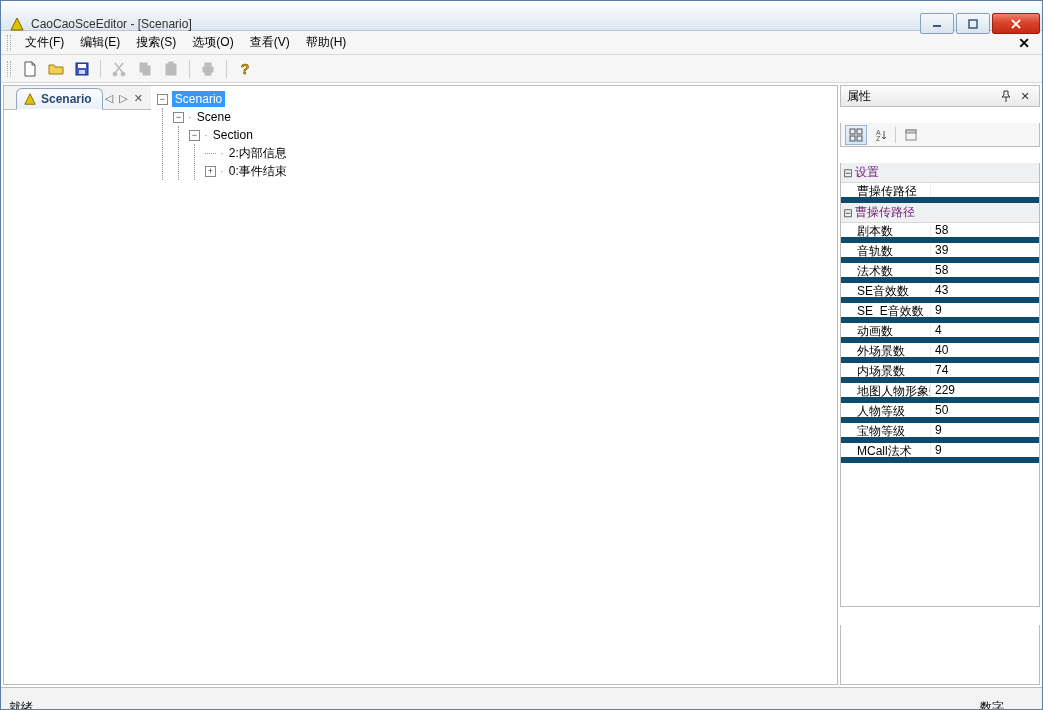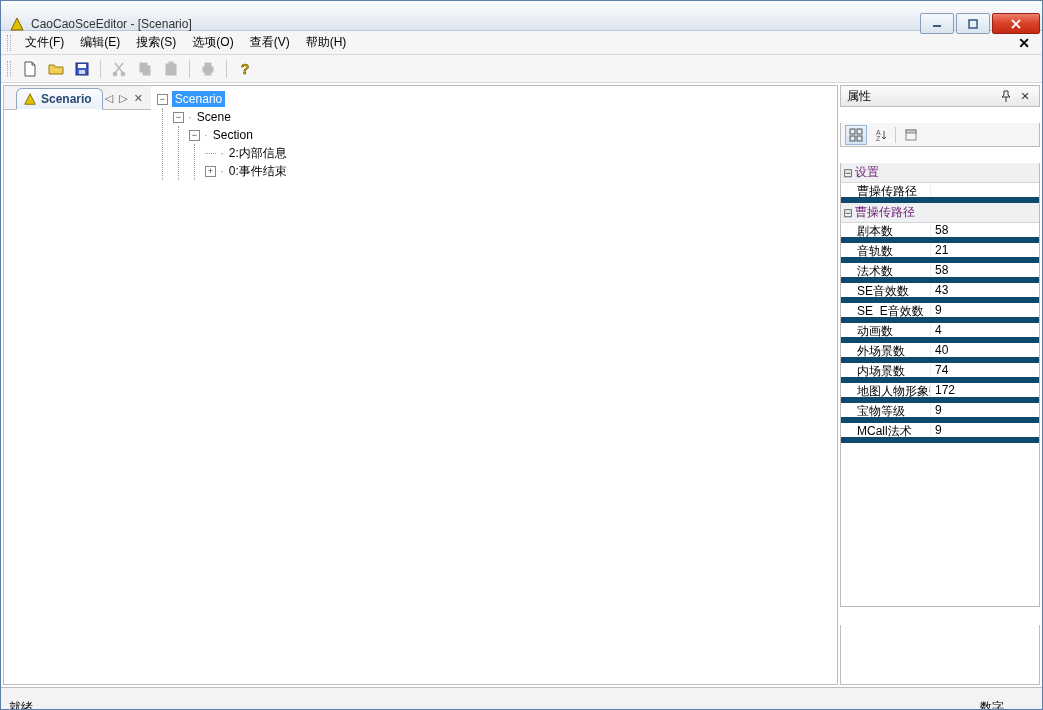--- a/index.html
+++ b/index.html
@@ -457,21 +457,21 @@
         <div class="prop-cat">
           <span class="catminus">⊟</span>
           <span class="catname">曹操传路径</span>
         </div>
         <div class="prop-row">
           <div class="pkey">剧本数</div>
           <div class="pval">58</div>
         </div>
         <div class="prop-row">
           <div class="pkey">音轨数</div>
-          <div class="pval">21</div>
+          <div class="pval">39</div>
         </div>
         <div class="prop-row">
           <div class="pkey">法术数</div>
           <div class="pval">58</div>
         </div>
         <div class="prop-row">
           <div class="pkey">SE音效数</div>
           <div class="pval">43</div>
         </div>
         <div class="prop-row">
@@ -485,21 +485,25 @@
         <div class="prop-row">
           <div class="pkey">外场景数</div>
           <div class="pval">40</div>
         </div>
         <div class="prop-row">
           <div class="pkey">内场景数</div>
           <div class="pval">74</div>
         </div>
         <div class="prop-row">
           <div class="pkey">地图人物形象数</div>
-          <div class="pval">172</div>
+          <div class="pval">229</div>
+        </div>
+        <div class="prop-row">
+          <div class="pkey">人物等级</div>
+          <div class="pval">50</div>
         </div>
         <div class="prop-row">
           <div class="pkey">宝物等级</div>
           <div class="pval">9</div>
         </div>
         <div class="prop-row">
           <div class="pkey">MCall法术</div>
           <div class="pval">9</div>
         </div>
       </div>

